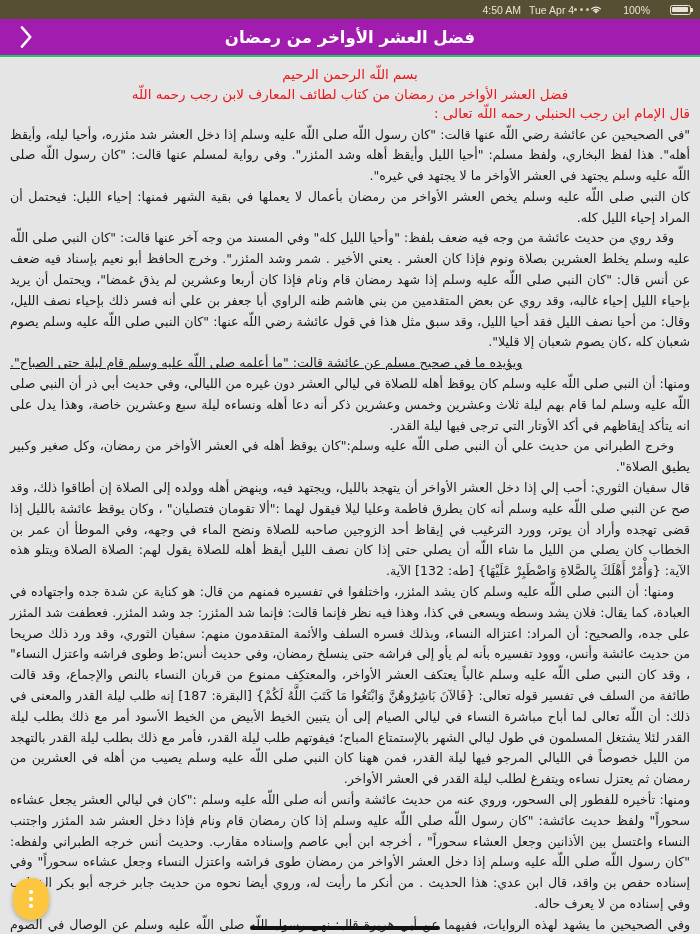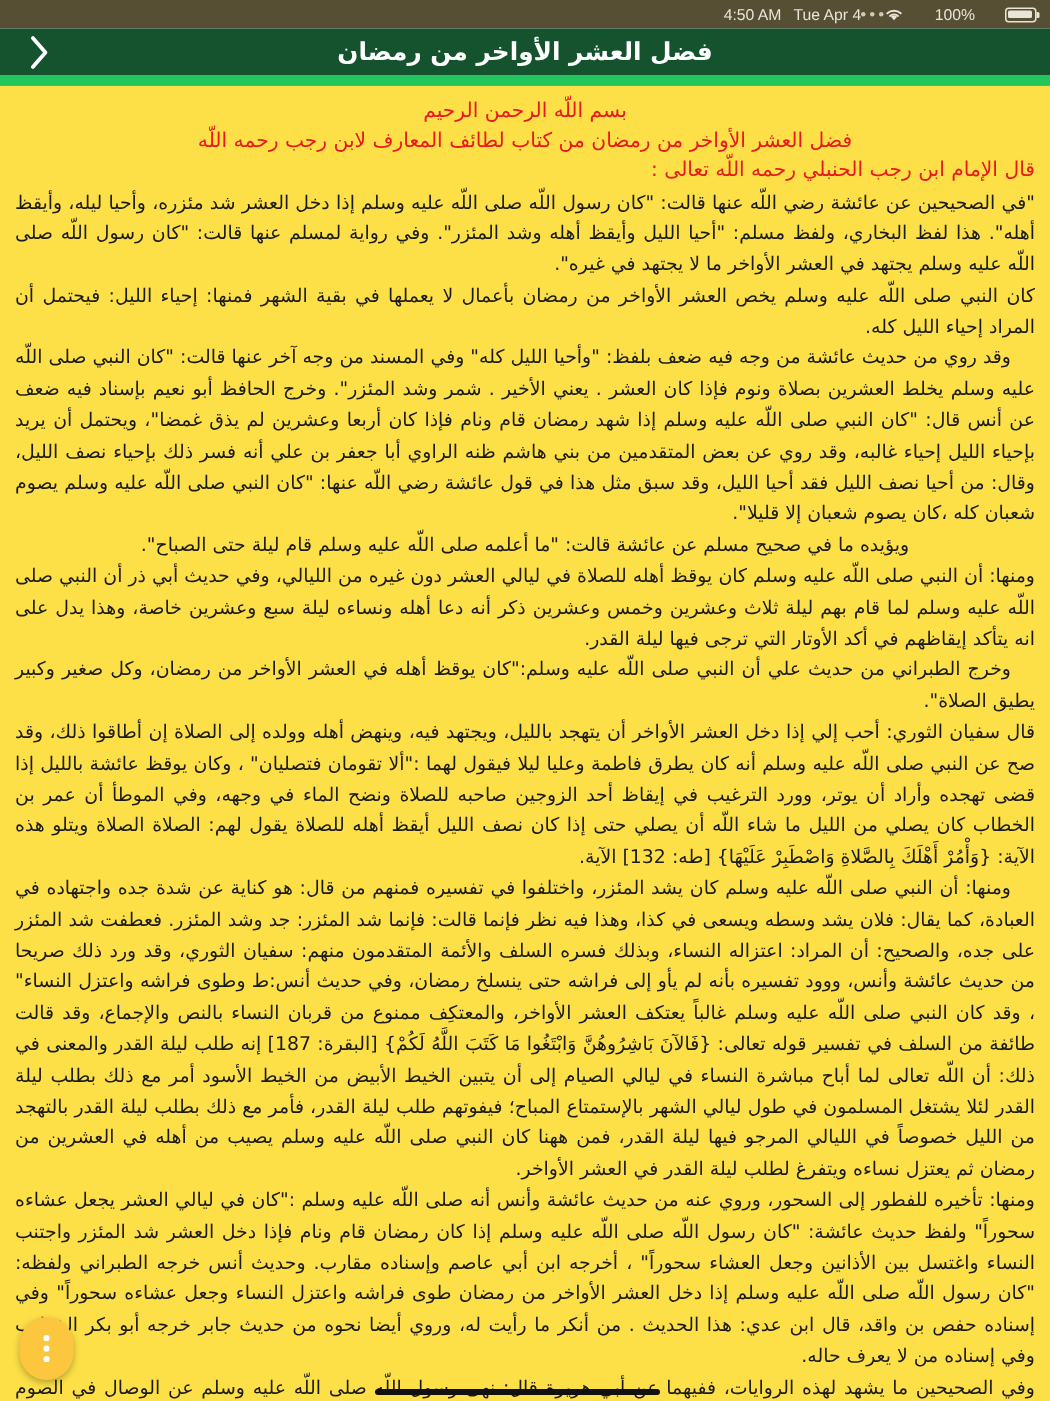--- a/index.html
+++ b/index.html
@@ -56,26 +56,26 @@
     position: absolute;
     left: 1.2px; top: 1.2px; bottom: 1.2px;
     width: 16px;
     background: #e8e4d8;
     border-radius: 1px;
   }
 
   
   .title-bar {
     height: 38px;
-    background: #14532d;
+    background: #a21caf;
     display: flex;
     align-items: center;
     justify-content: center;
     position: relative;
-    border-bottom: 7px solid #22c55e;
+    border-bottom: 2px solid #22c55e;
   }
   .app-title {
     color: #ffffff;
     font-size: 16.5px;
     font-weight: bold;
     font-family: "DejaVu Sans", sans-serif;
     letter-spacing: 0px;
   }
   .nav-next {
     position: absolute;
@@ -86,21 +86,21 @@
     align-items: center;
     justify-content: center;
     cursor: pointer;
   }
 
   
   .content {
     height: 877px;
     overflow: hidden;
     padding: 8px 10px 0 10px;
-    background: #fde047;
+    background: #e5e5e5;
   }
 
   .heading-block { text-align: center; margin-bottom: 1px; }
   .h-red {
     color: #e8191c;
     font-size: 13.5px;
     line-height: 19.5px;
     font-family: "DejaVu Sans", sans-serif;
     direction: rtl;
   }
@@ -111,21 +111,21 @@
     color: #1b1b1b;
     font-size: 12.6px;
     line-height: 20.8px;
     text-align: justify;
     text-justify: inter-word;
     direction: rtl;
     font-family: "DejaVu Sans", sans-serif;
   }
   .body-text p { margin: 0; text-indent: 0; }
   .body-text p.indent { text-indent: 16px; }
-  .body-text p.end-line { text-align: center; }
+  .body-text p.end-line { text-align: left; text-decoration: underline; }
 
   
   .fab {
     position: absolute;
     left: 13px;
     bottom: 14px;
     width: 36px;
     height: 42px;
     border-radius: 19px;
     background: #fcc63f;

